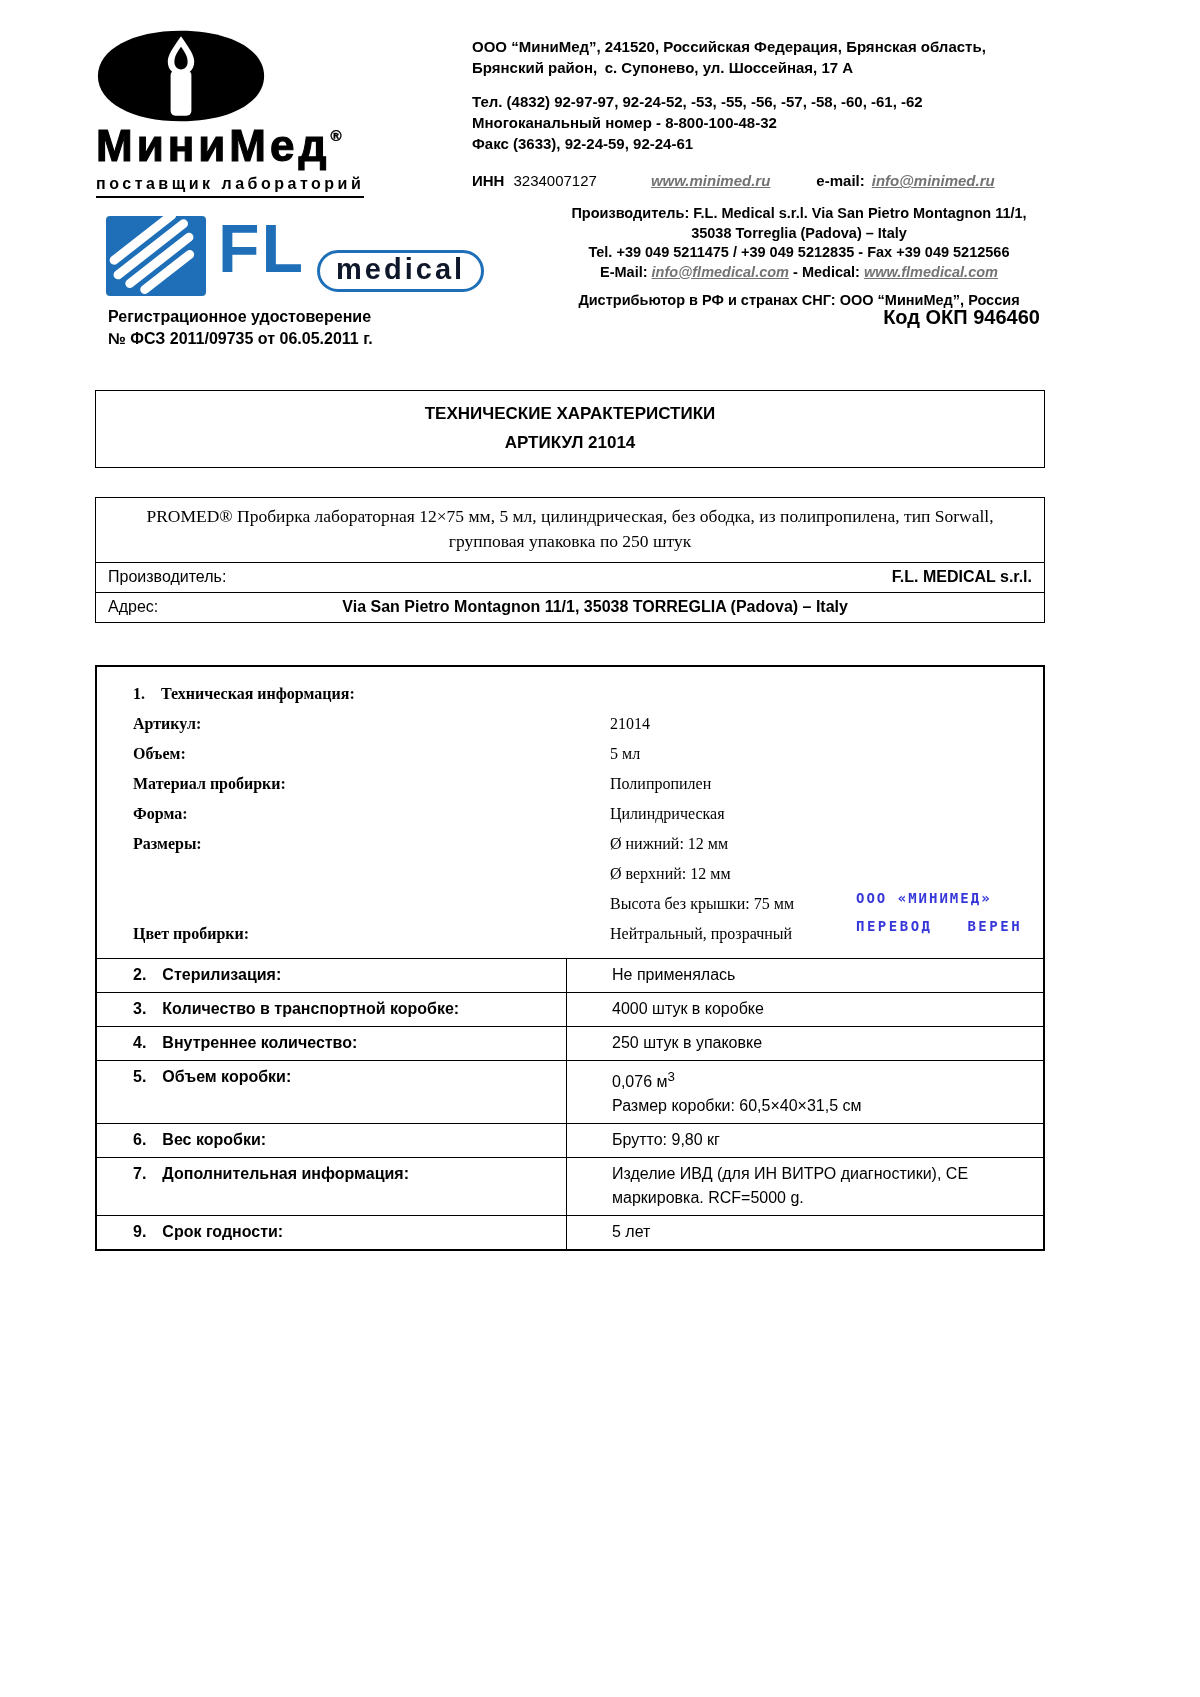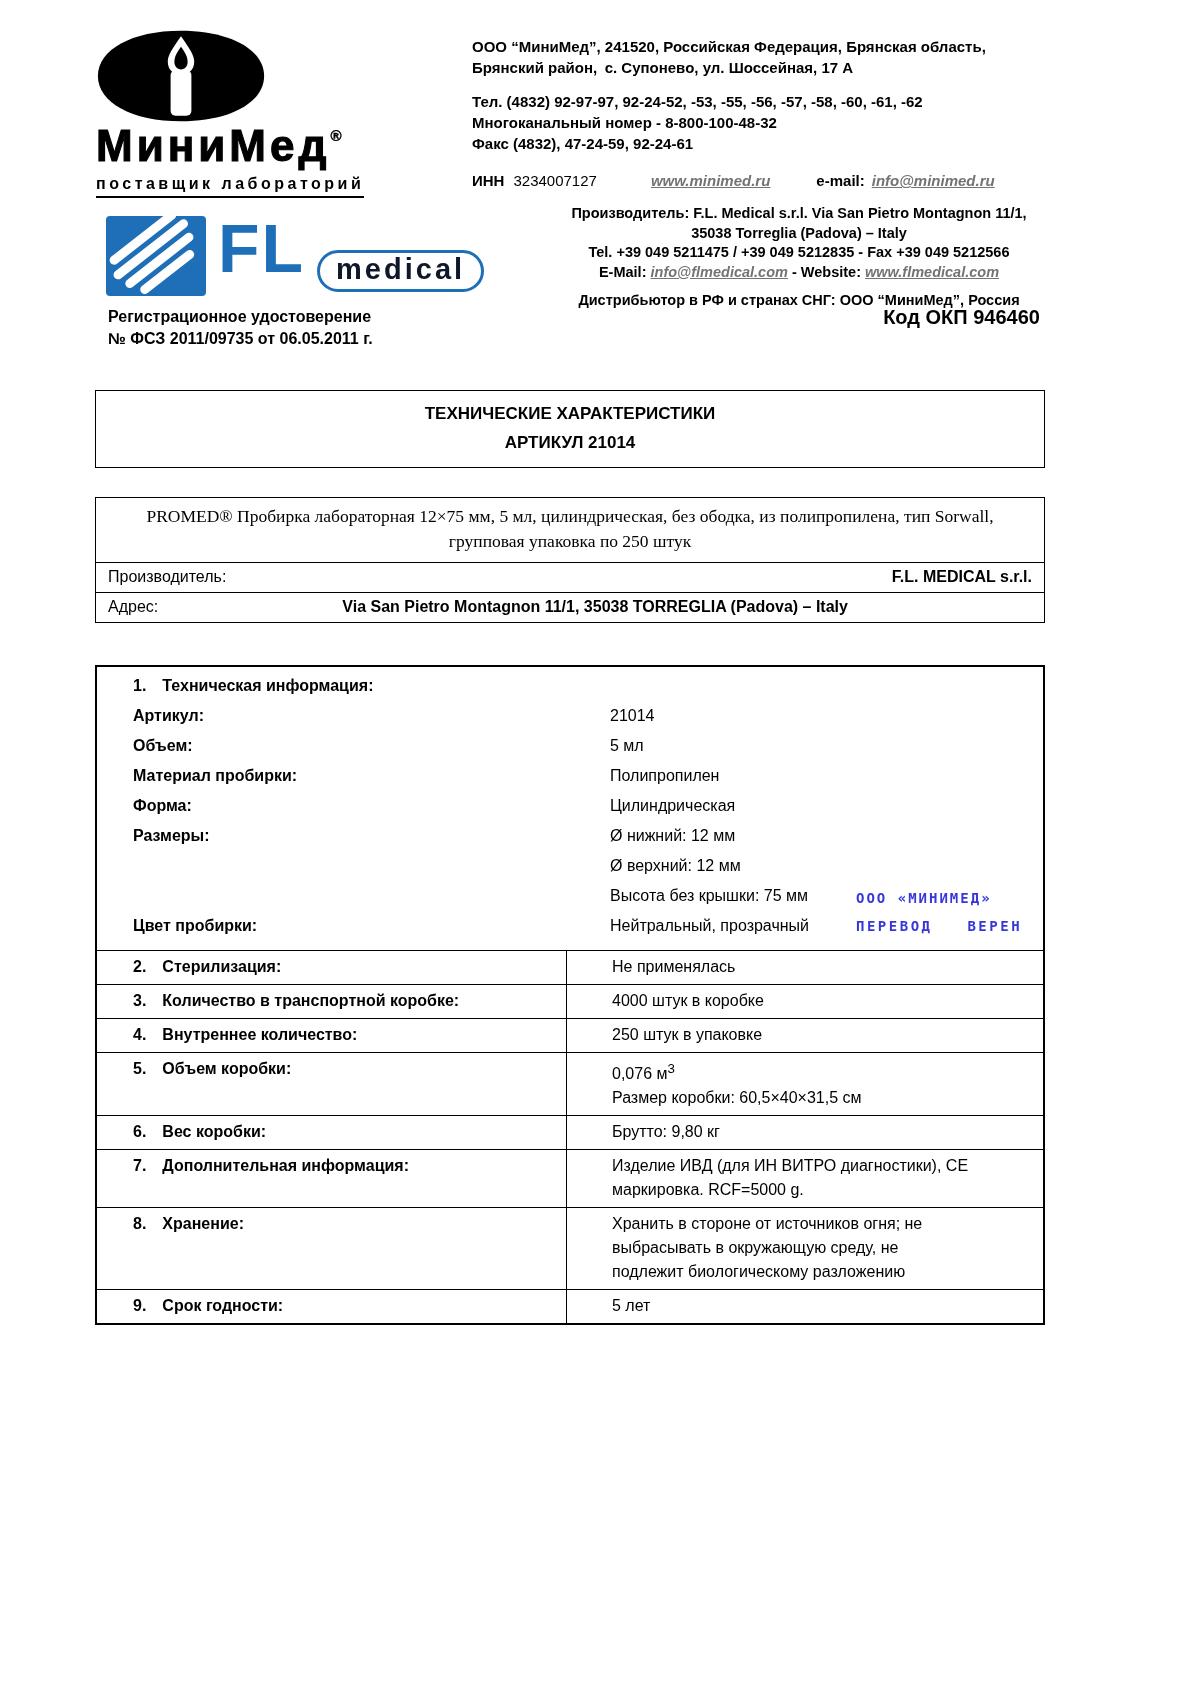--- a/index.html
+++ b/index.html
@@ -45,21 +45,21 @@
   .desc-row { border-bottom:1.5px solid #000; text-align:center; font-family:"Liberation Serif", serif; font-size:17.5px; line-height:25px; padding:6px 26px 8px; }
   .kv-row { display:flex; padding:3px 12px 4px; line-height:22px; }
   .kv-row.bordered { border-bottom:1.5px solid #000; }
   .kv-label { flex-shrink:0; }
   .kv-value { flex:1; font-weight:bold; }
   .mfr-value { text-align:right; }
   .addr-value { text-align:center; }
 
   
   #spec { left:95px; top:665px; width:950px; border:2px solid #000; box-sizing:border-box; font-size:16px; }
-  .sec { padding:4px 0 9px; }
+  .sec { padding:12px 0 9px;font-family:Liberation Serif, serif; }
   .sec-line { display:flex; line-height:30px; padding-left:36px; }
   .sec-heading { font-weight:bold; }
   .sec-label { width:477px; flex-shrink:0; font-weight:bold; }
   .sec-value { flex:1; }
   .srow { display:flex; border-top:1.5px solid #000;justify-content:flex-end; }
   .srow-label { width:470px; box-sizing:border-box; flex-shrink:0; border-right:1.5px solid #000; font-weight:bold; padding:4px 10px 5px 36px; line-height:24px; }
   .srow-value { flex:1; padding:4px 70px 5px 45px; line-height:24px; }
 
   
   #stamp { left:856px; top:890px; font-family:"DejaVu Sans Mono", monospace; font-weight:bold; color:rgba(38,38,214,0.92); font-size:14px; letter-spacing:2px; }
@@ -82,21 +82,21 @@
 </div>
 
 <div class="abs" id="company">
   <div class="grp">
     <div>ООО “МиниМед”, 241520, Российская Федерация, Брянская область,</div>
     <div>Брянский район, с. Супонево, ул. Шоссейная, 17 А</div>
   </div>
   <div class="grp">
     <div>Тел. (4832) 92-97-97, 92-24-52, -53, -55, -56, -57, -58, -60, -61, -62</div>
     <div>Многоканальный номер - 8-800-100-48-32</div>
-    <div>Факс (4832), 47-24-59, 92-24-61</div>
+    <div>Факс (3633), 92-24-59, 92-24-61</div>
   </div>
   <div class="inn-row">
     <span class="inn-label">ИНН</span>
     <span class="inn-value">3234007127</span>
     <a class="link site-a" href="#">www.minimed.ru</a>
     <span class="email-label">e-mail:</span>
     <a class="link" href="#">info@minimed.ru</a>
   </div>
 </div>
 
@@ -116,21 +116,21 @@
   <span class="medical-box">medical</span>
 </div>
 
 <div class="abs" id="fl-info">
   <div>Производитель: F.L. Medical s.r.l. Via San Pietro Montagnon 11/1,</div>
   <div>35038 Torreglia (Padova) – Italy</div>
   <div>Tel. +39 049 5211475 / +39 049 5212835 - Fax +39 049 5212566</div>
   <div>
     <span>E-Mail:</span>
     <a class="link" href="#">info@flmedical.com</a>
-    <span>- Website:</span>
+    <span>- Medical:</span>
     <a class="link" href="#">www.flmedical.com</a>
   </div>
   <div class="dist">Дистрибьютор в РФ и странах СНГ: ООО “МиниМед”, Россия</div>
 </div>
 
 <div class="abs" id="registration">
   <div>Регистрационное удостоверение</div>
   <div>№ ФСЗ 2011/09735 от 06.05.2011 г.</div>
 </div>
 
@@ -216,24 +216,20 @@
   </div>
   <div class="srow">
     <div class="srow-label">6. Вес коробки:</div>
     <div class="srow-value">Брутто: 9,80 кг</div>
   </div>
   <div class="srow">
     <div class="srow-label">7. Дополнительная информация:</div>
     <div class="srow-value">Изделие ИВД (для ИН ВИТРО диагностики), СЕ маркировка. RCF=5000 g.</div>
   </div>
   <div class="srow">
-    <div class="srow-label">8. Хранение:</div>
-    <div class="srow-value">Хранить в стороне от источников огня; не выбрасывать в окружающую среду, не подлежит биологическому разложению</div>
-  </div>
-  <div class="srow">
     <div class="srow-label">9. Срок годности:</div>
     <div class="srow-value">5 лет</div>
   </div>
 </div>
 
 <div class="abs" id="stamp">
   <div class="l1">ООО «МИНИМЕД»</div>
   <div class="l2">ПЕРЕВОД ВЕРЕН</div>
 </div>
 

